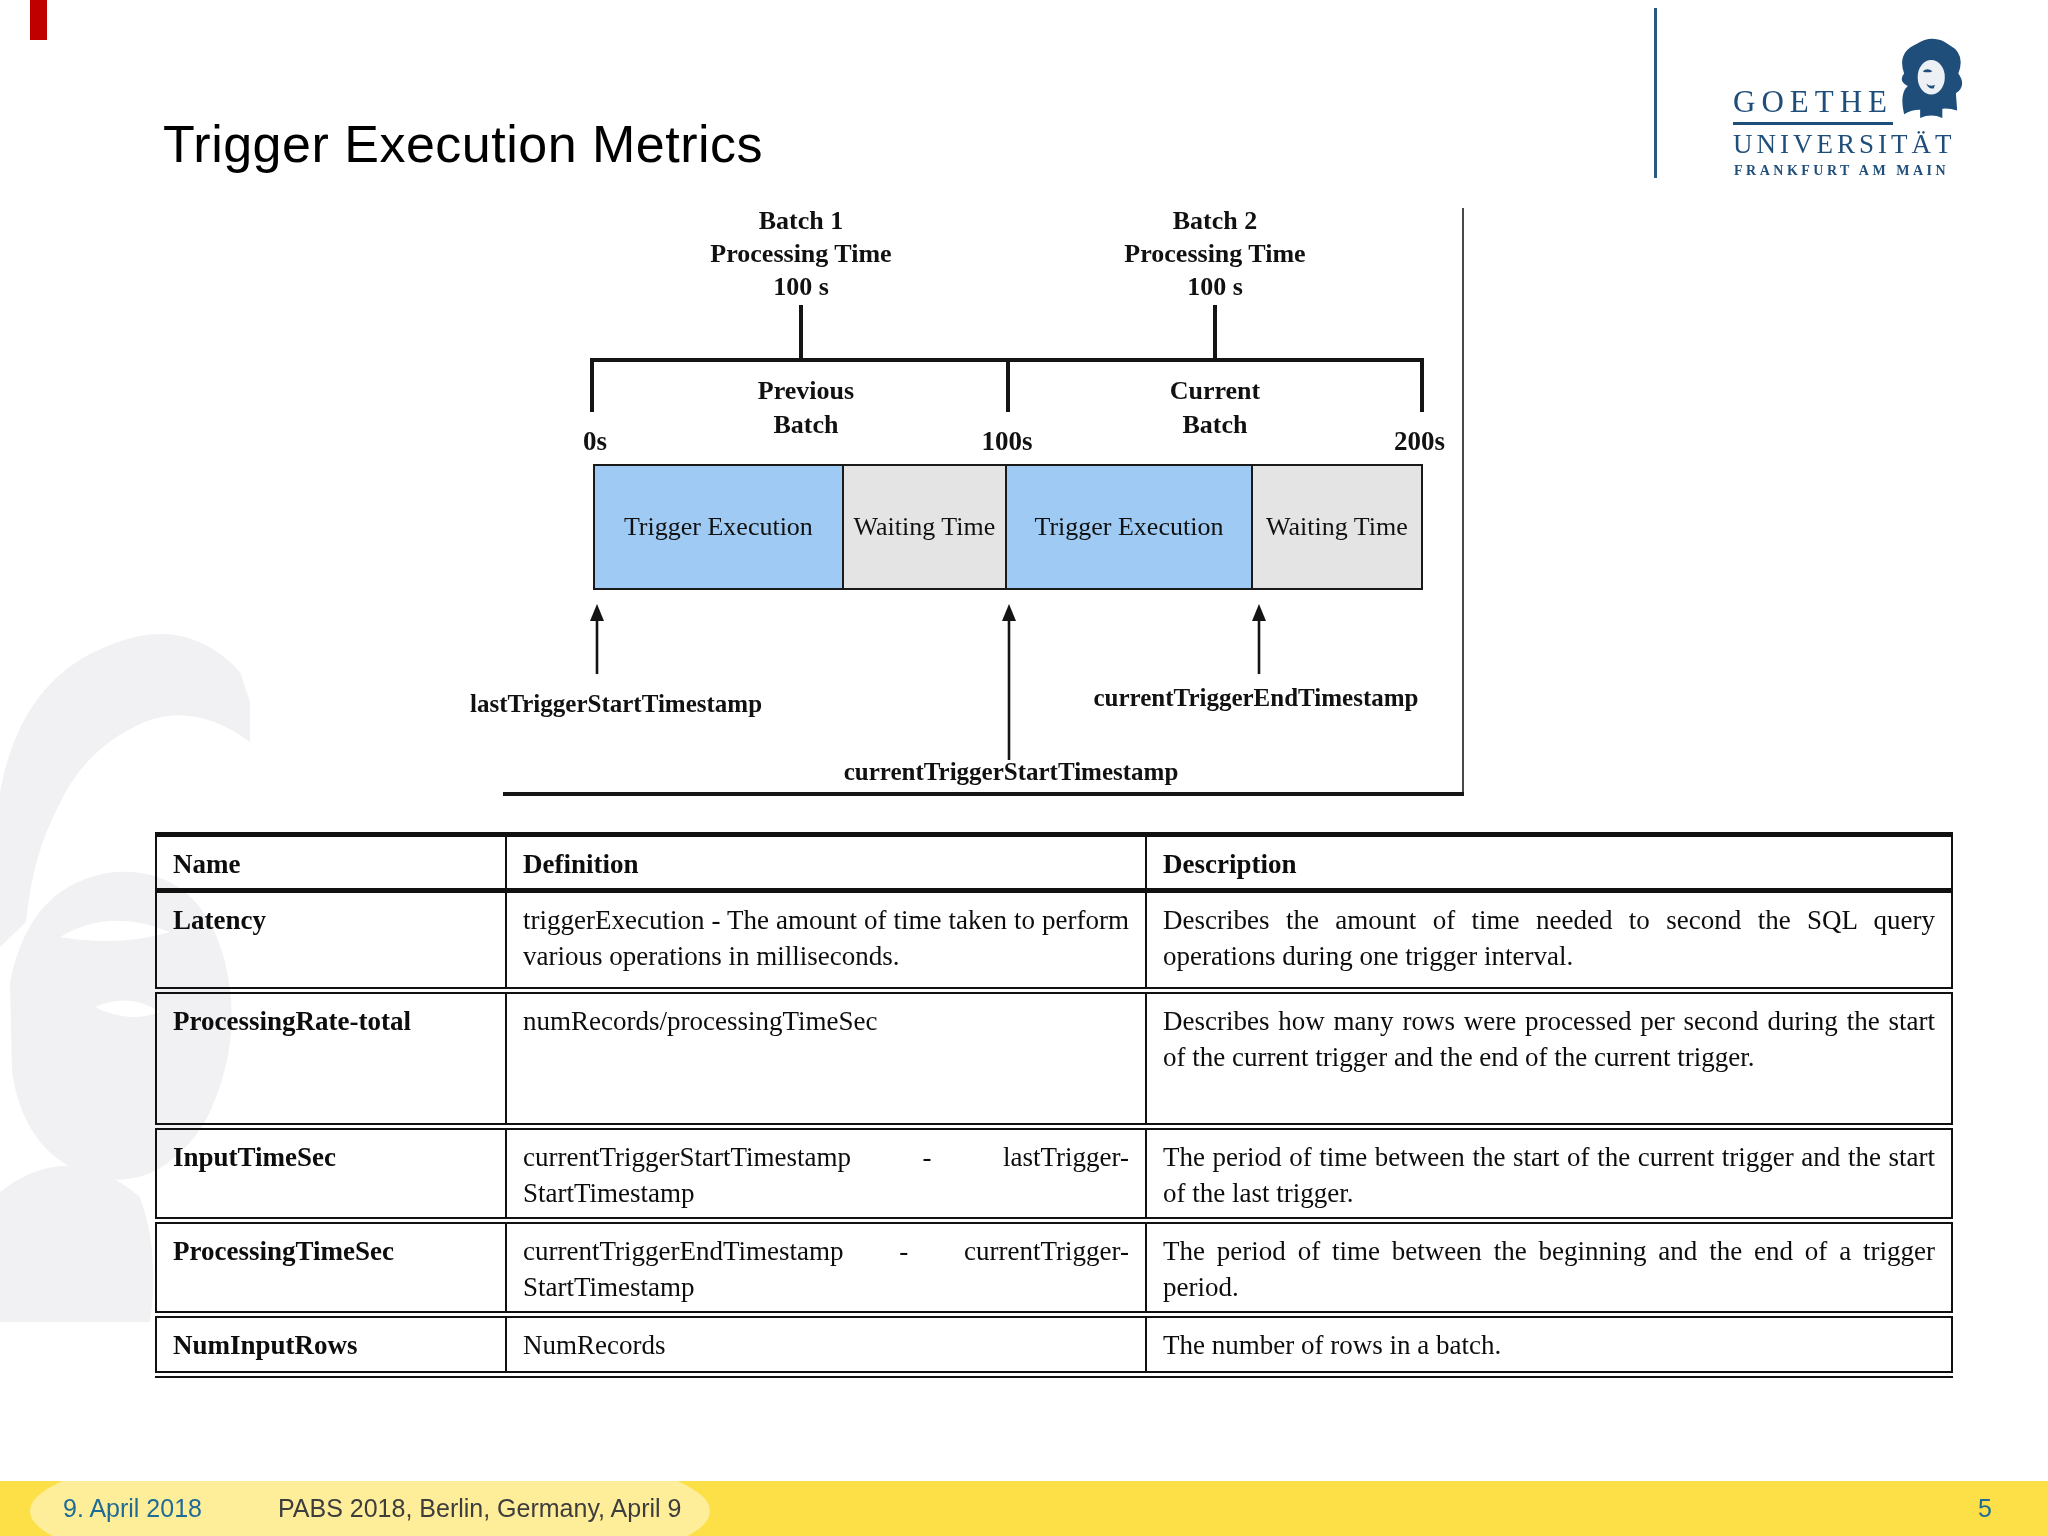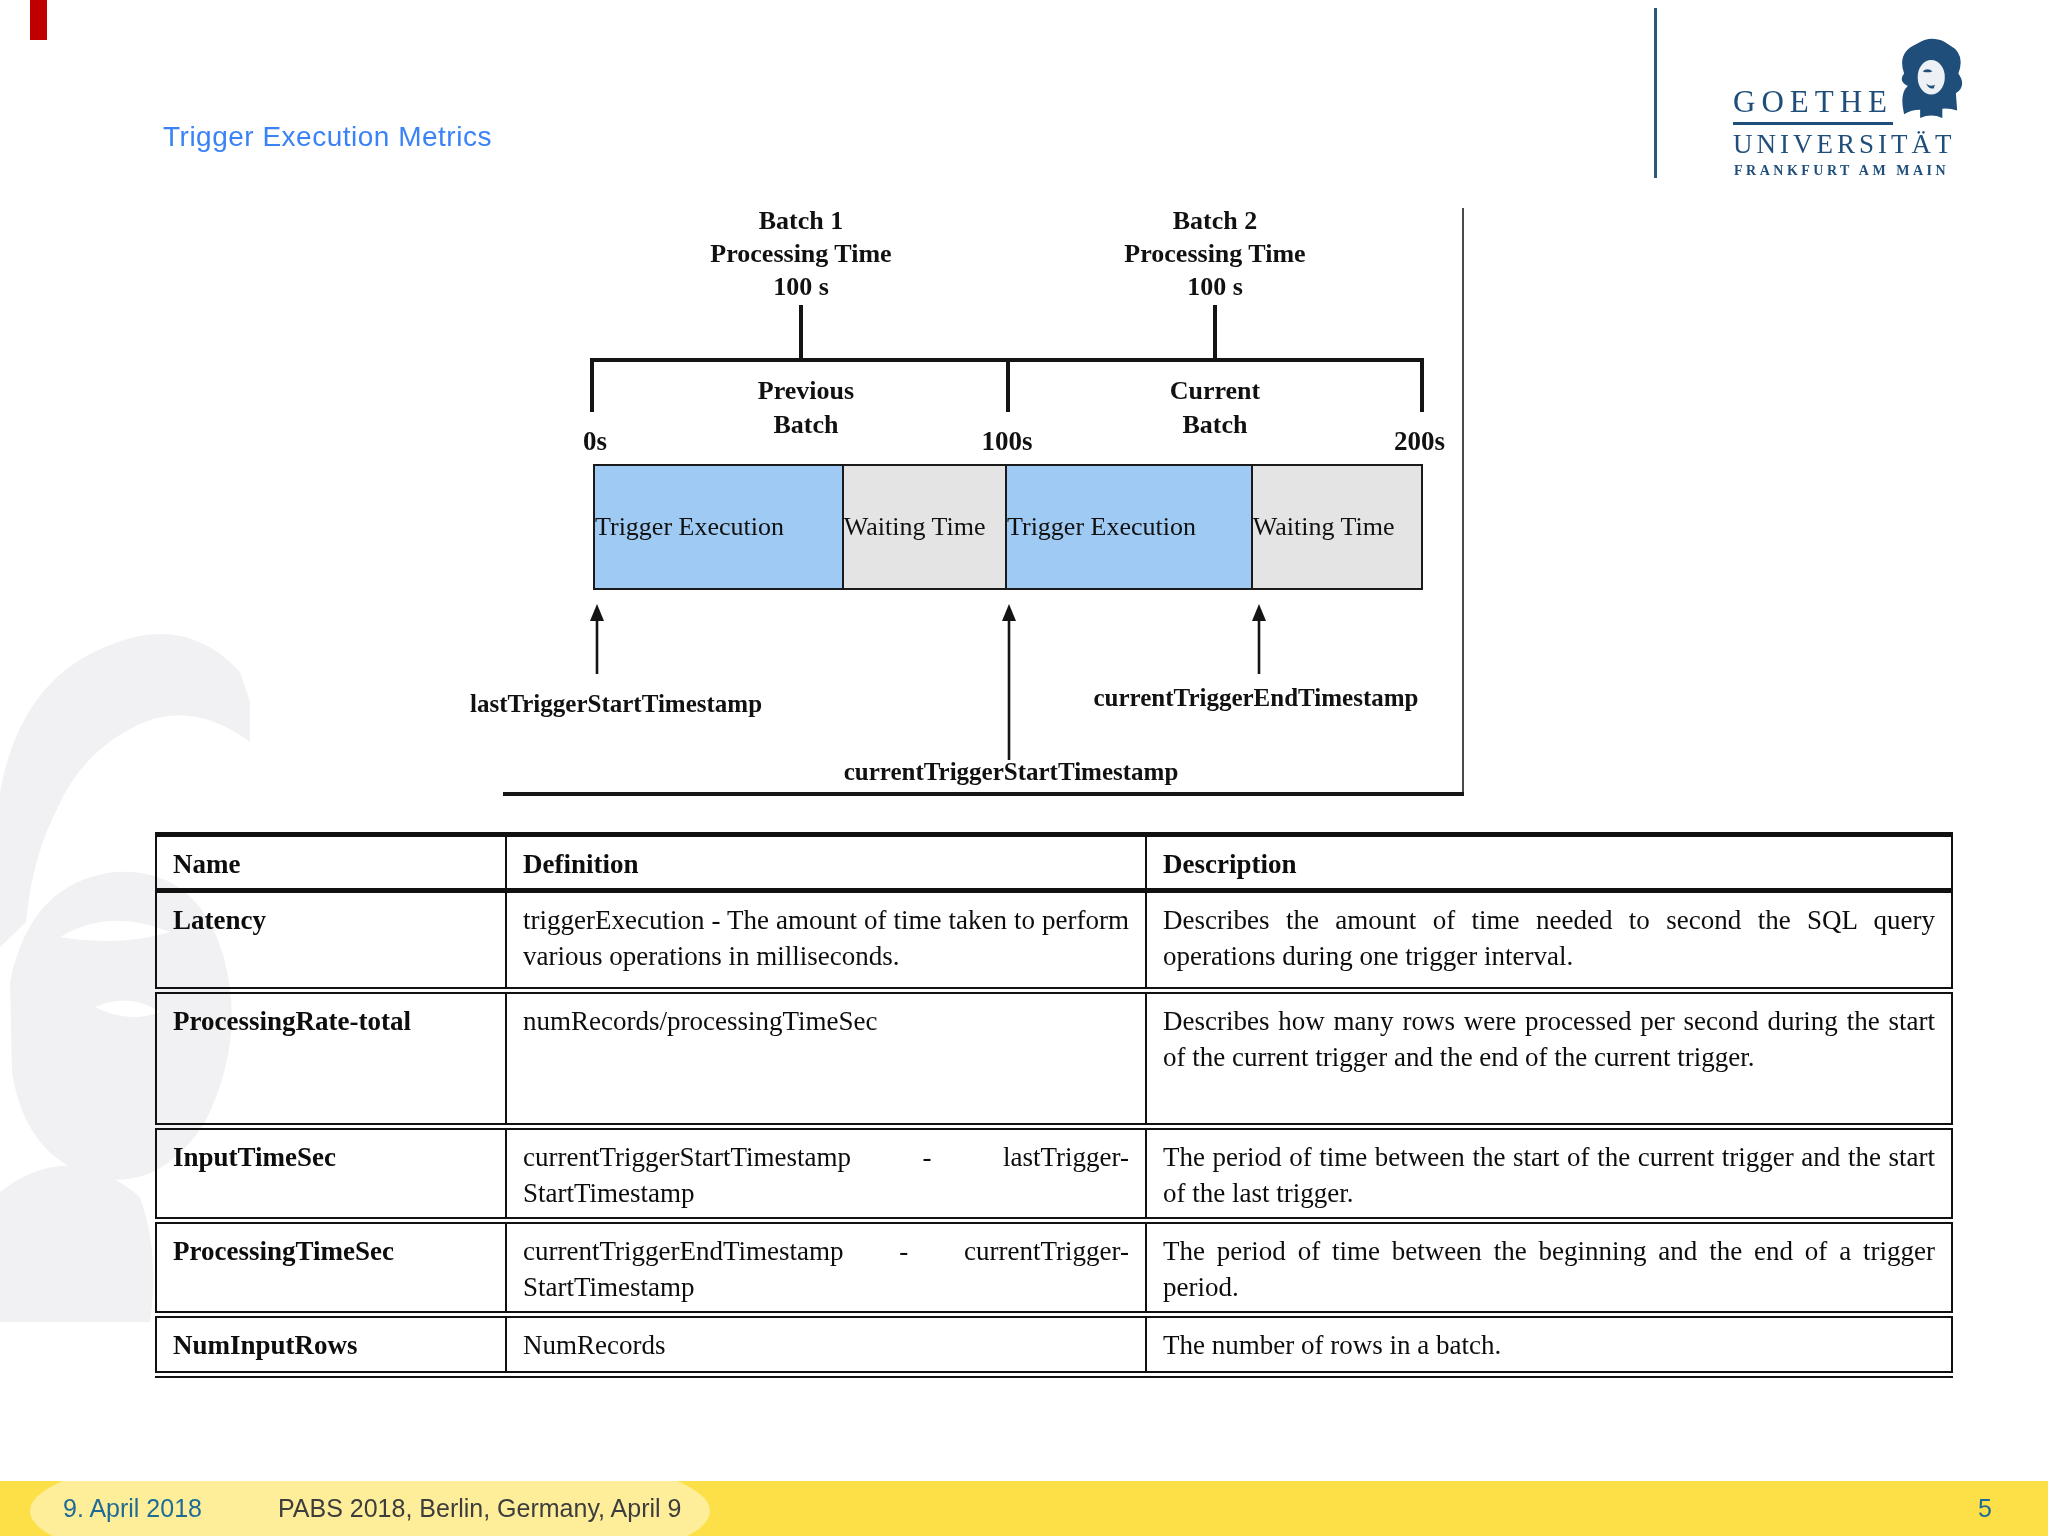--- a/index.html
+++ b/index.html
@@ -2,21 +2,21 @@
 <html><head>
 <meta charset="utf-8">
 <style>
   html,body{margin:0;padding:0;background:#fff;}
   #slide{position:relative;width:2048px;height:1536px;background:#ffffff;overflow:hidden;
          font-family:"Liberation Sans",sans-serif;}
   .abs{position:absolute;}
 
   
   #red-bar{left:30px;top:0;width:17px;height:40px;background:#c00000;}
-  #page-title{left:163px;top:121px;font-size:28px;color:#3b82f6;letter-spacing:0.5px;}
+  #page-title{left:163px;top:114px;font-size:52px;color:#000000;letter-spacing:0.5px;}
 
   
   #logo-sep{left:1654px;top:8px;width:3px;height:170px;background:#2a5a7e;}
   .logo-text{color:#1f4e7b;font-family:"Liberation Serif",serif;white-space:nowrap;}
   #logo-goethe{left:1733px;top:84px;font-size:31px;letter-spacing:6px;}
   #logo-rule{left:1733px;top:122px;width:160px;height:3px;background:#1f4e7b;}
   #logo-univ{left:1733px;top:129px;font-size:27px;letter-spacing:4px;}
   #logo-city{left:1734px;top:163px;font-size:14px;font-weight:bold;letter-spacing:3.5px;}
   #logo-head{left:1893px;top:36px;width:74px;height:90px;}
 
@@ -37,21 +37,21 @@
   #bracket{left:590px;top:358px;width:834px;height:4px;}
   #tick-l{left:590px;top:358px;width:4px;height:54px;}
   #tick-m{left:1006px;top:358px;width:4px;height:54px;}
   #tick-r{left:1420px;top:358px;width:4px;height:54px;}
   .timelabel{position:absolute;top:426px;font-size:27px;font-weight:bold;}
   #t0{left:583px;}
   #t100{left:957px;width:100px;text-align:center;}
   #t200{left:1345px;width:100px;text-align:right;}
   #timeline-bar{left:593px;top:464px;width:830px;height:126px;border:2px solid #1a1a1a;
                 display:flex;box-sizing:border-box;}
-  .seg{display:flex;align-items:center;font-size:26px;
+  .seg{display:flex;align-items:center;justify-content:center;font-size:26px;
        box-sizing:border-box;border-right:2px solid #1a1a1a;height:100%;}
   .seg:last-child{border-right:none;}
   .arrow-label{position:absolute;font-size:25px;font-weight:bold;width:360px;text-align:center;}
   #lbl-last{left:436px;top:690px;}
   #lbl-end{left:1076px;top:684px;}
   #lbl-start{left:831px;top:758px;text-align:center;}
   #fig-right-border{left:1462px;top:208px;width:2px;height:588px;background:#4a4a4a;}
   #fig-bottom-border{left:503px;top:792px;width:961px;height:4px;background:#161616;}
 
   

